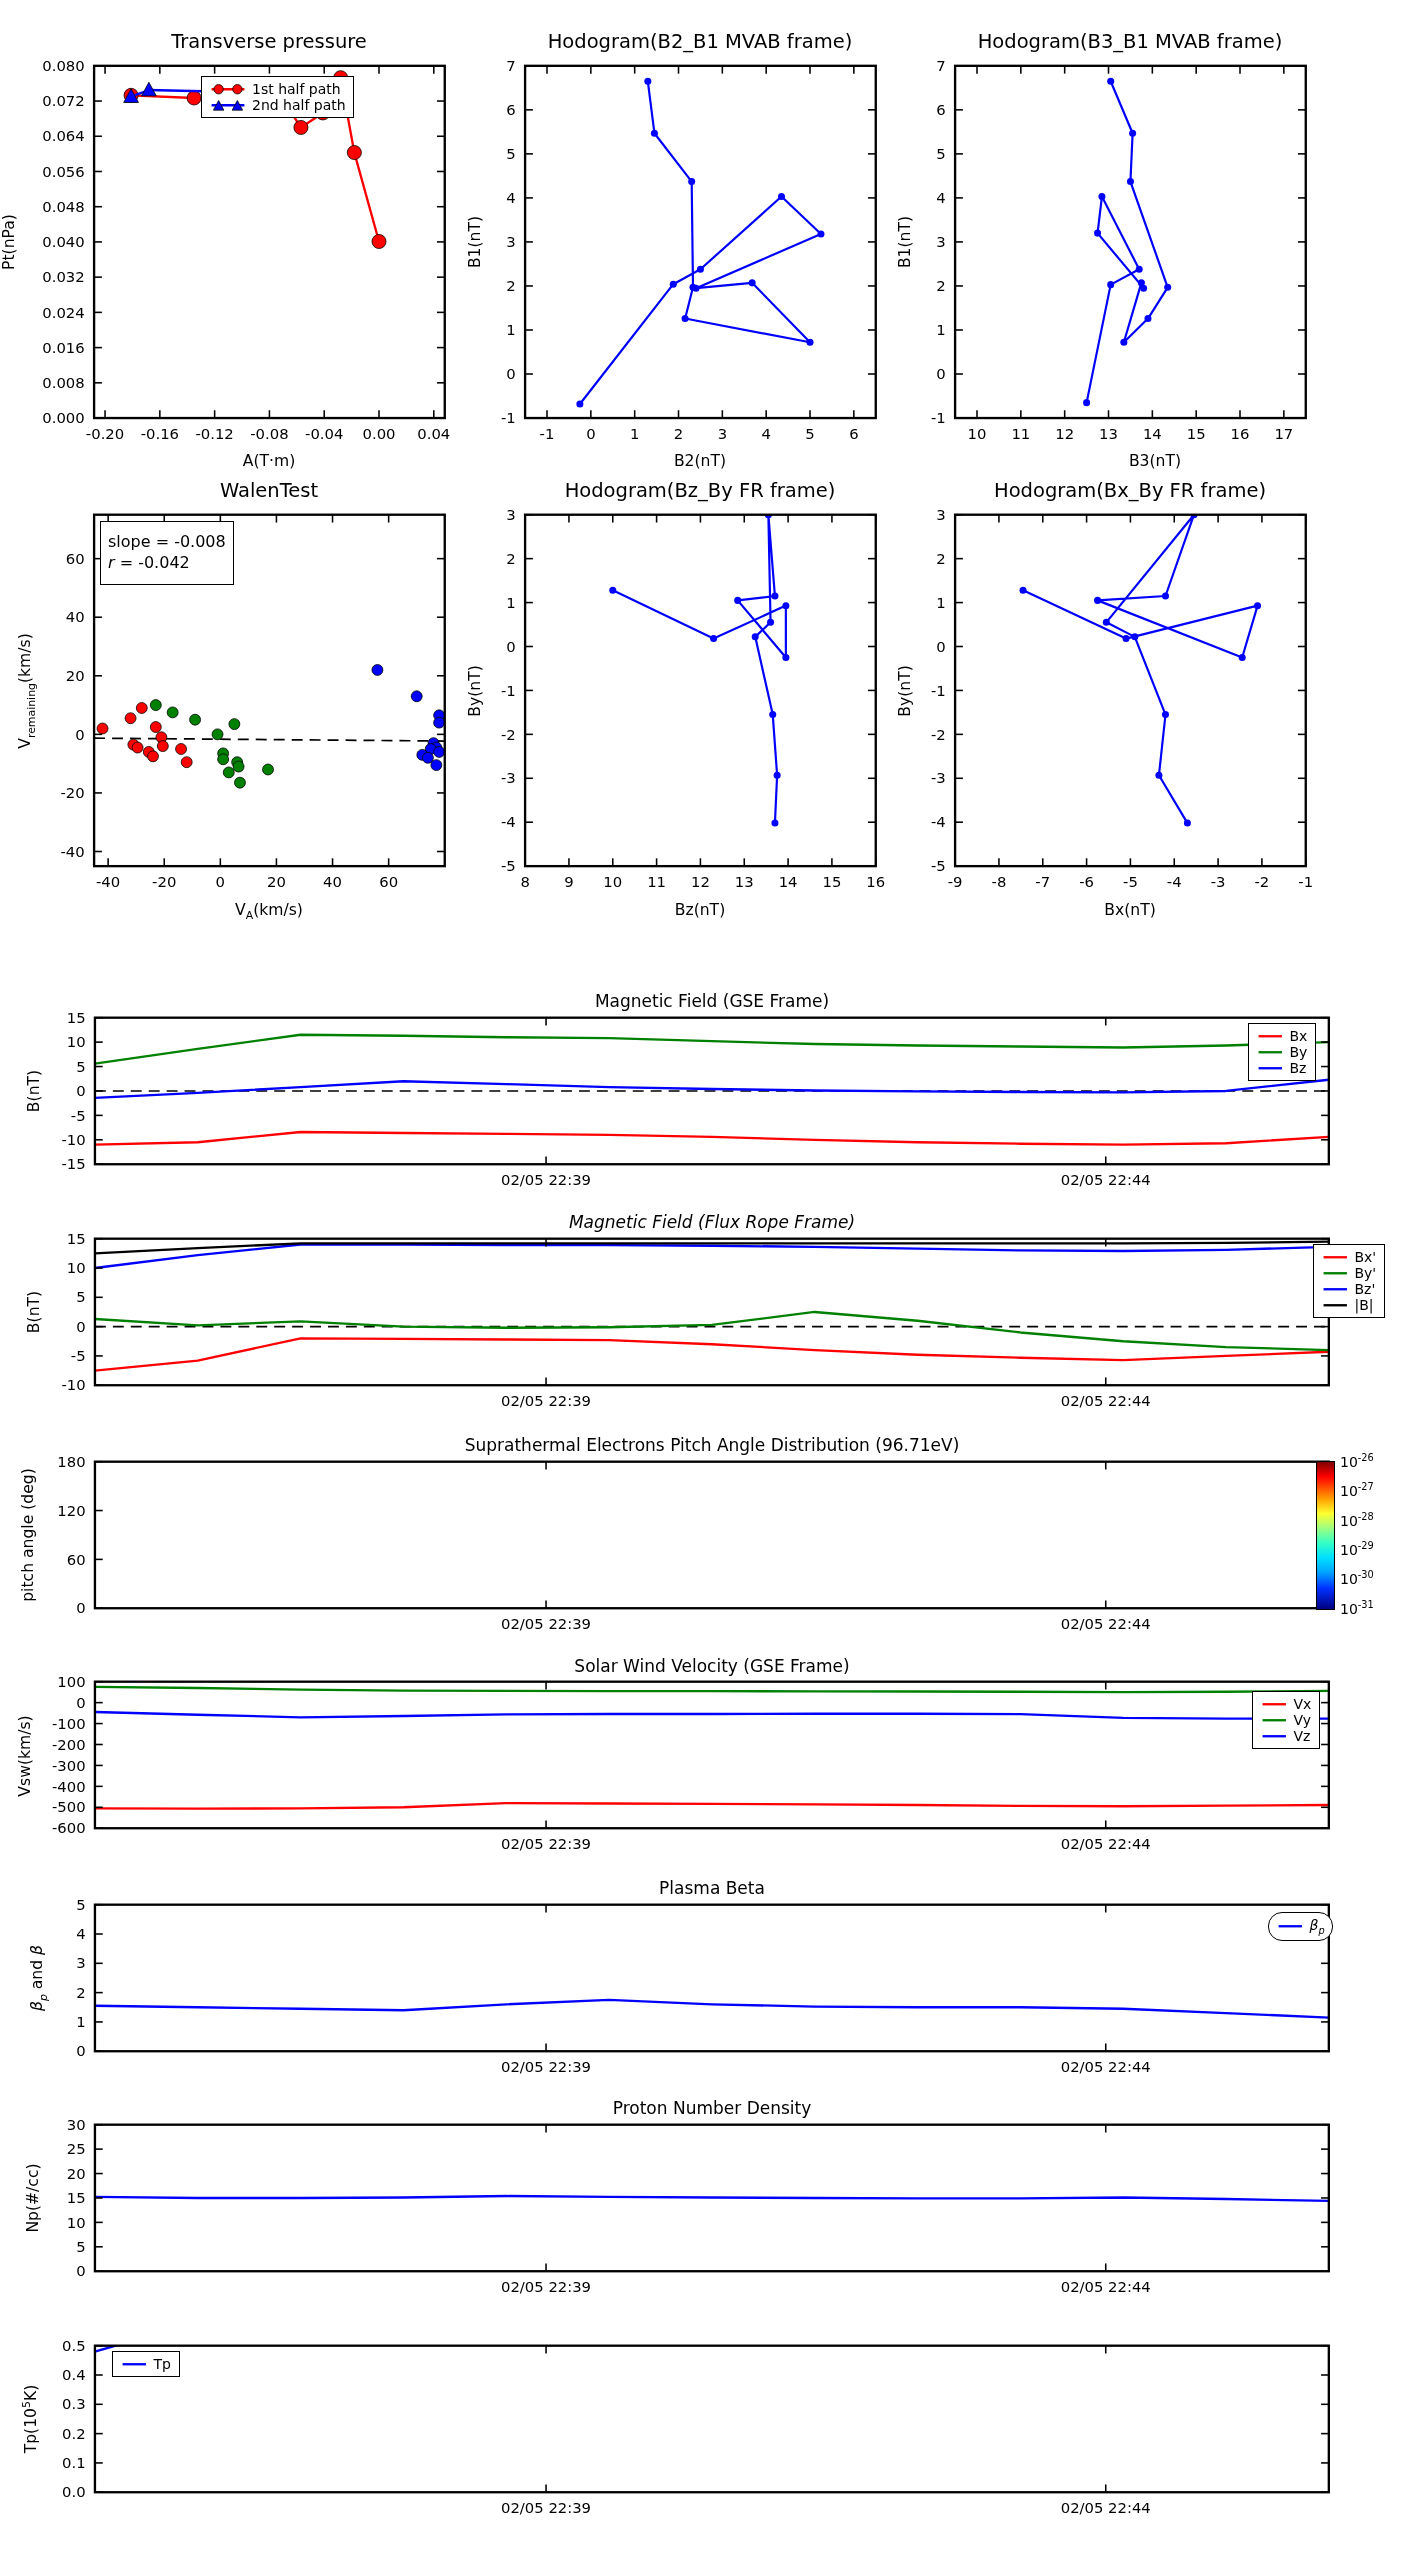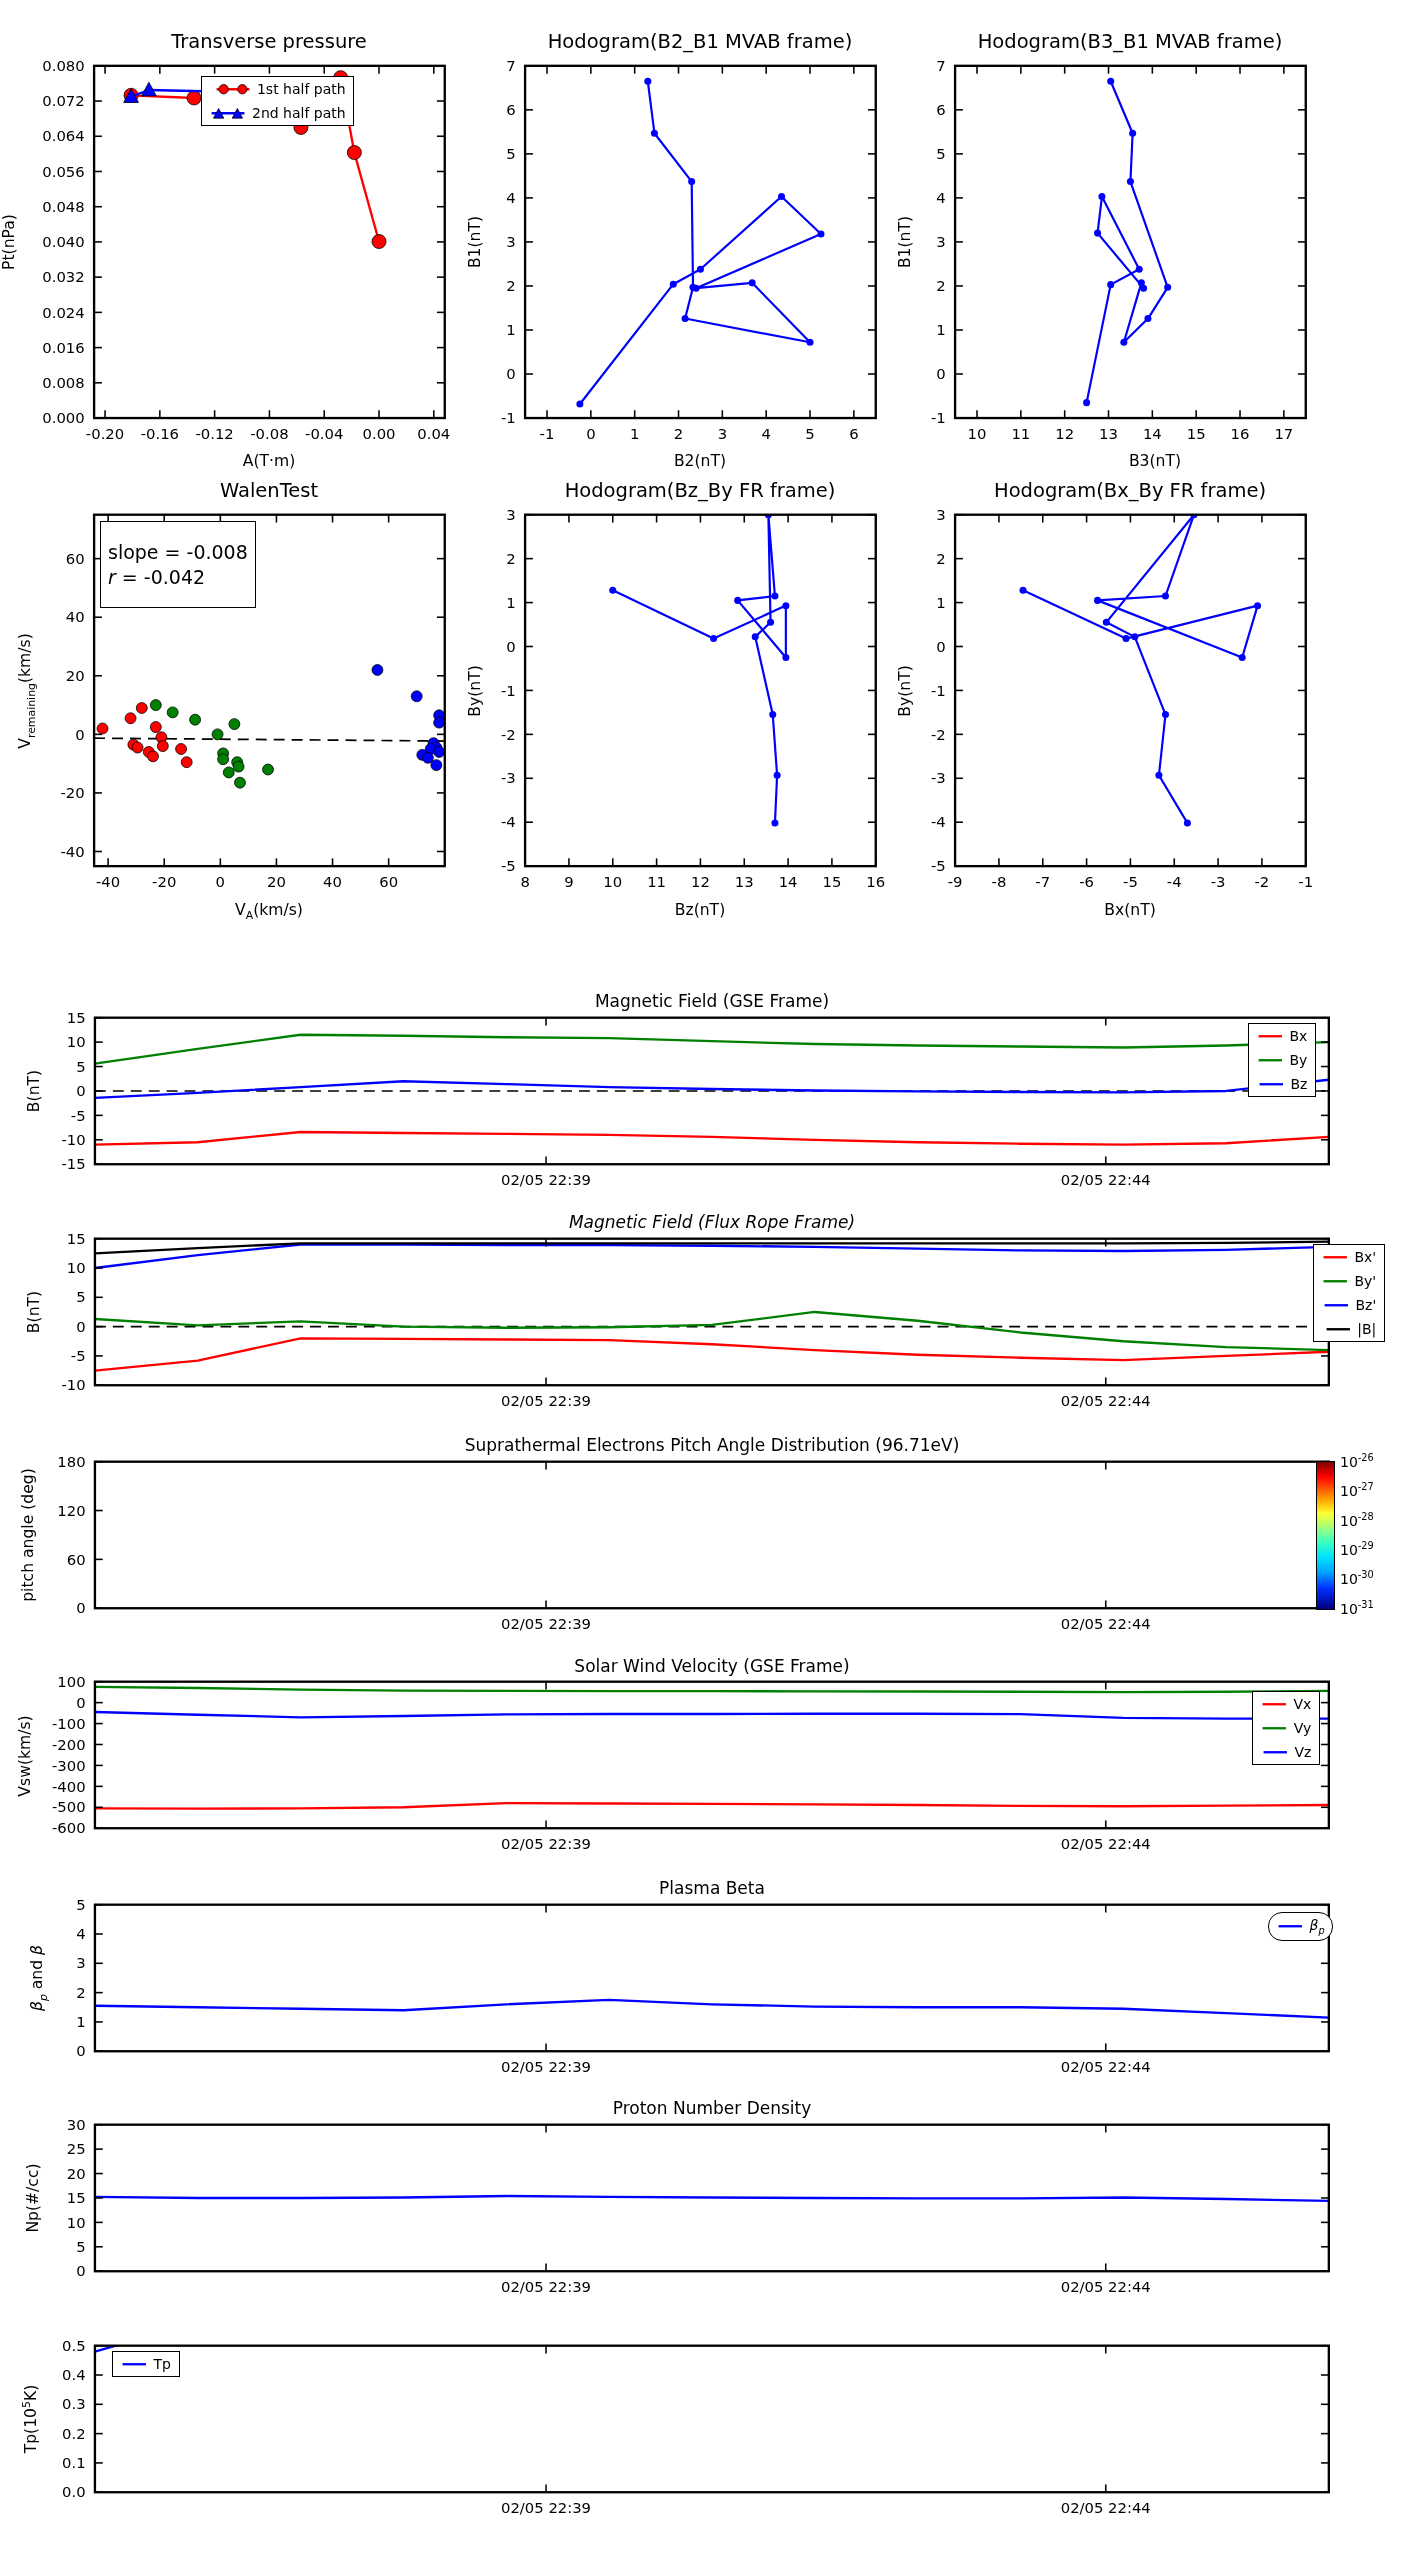--- a/index.html
+++ b/index.html
@@ -2,23 +2,23 @@
 <html style="font-size:12.5px"><head>
 <meta charset="utf-8">
 <style>
   html,body{margin:0;padding:0;background:#ffffff;}
   body{width:1405px;height:2576px;font-family:"DejaVu Sans",sans-serif;color:#000;}
   #fig{position:relative;width:1405px;height:2576px;background:#fff;overflow:hidden;}
   svg.canvas{position:absolute;overflow:visible;}
   .title{position:absolute;text-align:center;white-space:nowrap;}
   .xlabel{position:absolute;text-align:center;font-size:15.6px;white-space:nowrap;}
   .ylabel{position:absolute;font-size:15.6px;white-space:nowrap;transform:translate(-50%,-50%) rotate(-90deg);transform-origin:center;}
-  .legend{position:absolute;background:#fff;border:1.6px solid #000;padding:3.9px 7.8px;display:flex;flex-direction:column;gap:8px;z-index:6;align-items:flex-end;}
+  .legend{position:absolute;background:#fff;border:1.6px solid #000;padding:3.9px 7.8px;display:flex;flex-direction:column;gap:0;z-index:6;}
   .legend-row{display:flex;align-items:center;gap:6.2px;font-size:14px;white-space:nowrap;}
-  .annotation{position:absolute;background:#fff;border:1.6px solid #000;padding:18px 7px;font-size:19px;line-height:1.3;z-index:6;white-space:nowrap;}
+  .annotation{position:absolute;background:#fff;border:1.6px solid #000;padding:10px 7px;font-size:16px;line-height:1.3;z-index:6;white-space:nowrap;}
   .colorbar{position:absolute;border:1.6px solid #000;
     background:linear-gradient(to bottom,#7f0000 0%,#ff0000 10%,#ff9f00 25%,#ffff30 35%,#9dff80 45%,#35ffc4 55%,#00e0ff 65%,#00a4ff 75%,#0030ff 86%,#00007f 100%);}
   .cb-label{position:absolute;font-size:14px;white-space:nowrap;}
   sub,sup{font-size:70%;}
 </style>
 </head>
 <body>
 
 <div id="fig">
 

